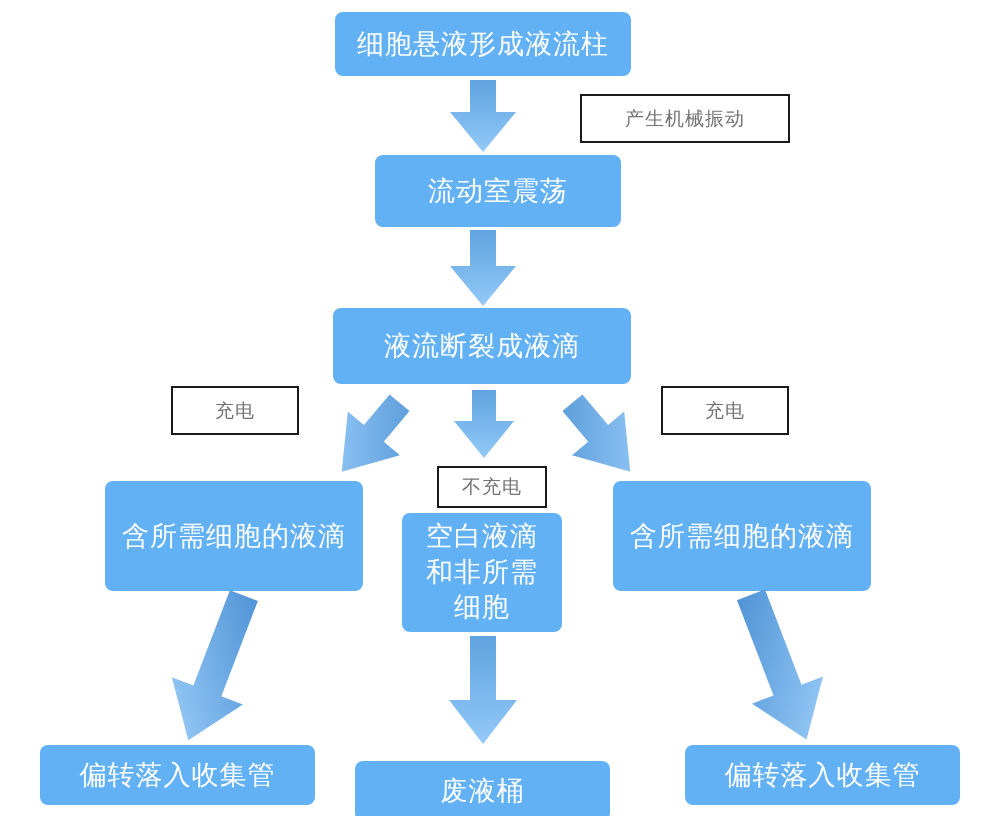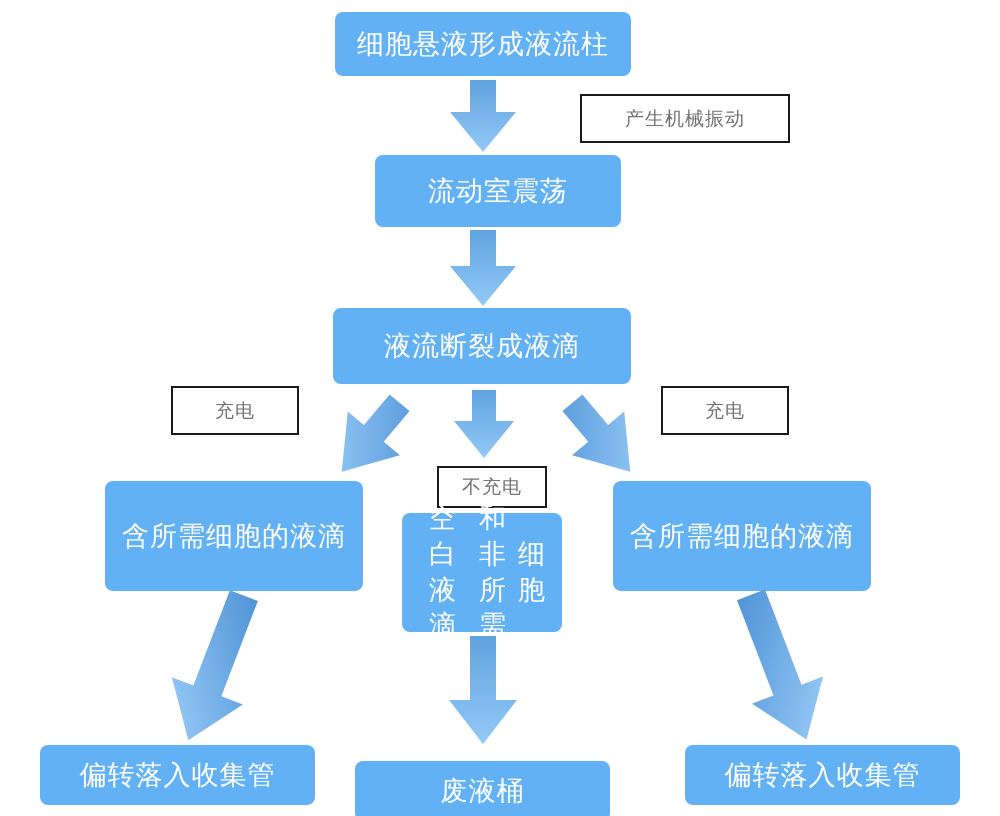--- a/index.html
+++ b/index.html
@@ -133,21 +133,21 @@
       <g transform="rotate(-40 65 50)">
         <polygon points="52,4 78,4 78,44 99,44 65,94 31,44 52,44" fill="url(#gE)"></polygon>
       </g>
     </svg>
   </div>
 
   <div class="label-box" style="left:428px; top:466px; width:110px; height:42px;margin-left:9px;">不充电</div>
 
   <div class="node" style="left:105px; top:481px; width:258px; height:110px;">含所需细胞的液滴</div>
 
-  <div class="node multiline" style="left:402px; top:513px; width:160px; height:119px; flex-direction:row;">
+  <div class="node multiline" style="left:402px; top:513px; width:160px; height:119px; flex-direction:column;">
     <span>空白液滴</span>
     <span>和非所需</span>
     <span>细胞</span>
   </div>
 
   <div class="node" style="left:613px; top:481px; width:258px; height:110px;">含所需细胞的液滴</div>
 
   <div class="arrow" style="left:140px; top:588px; width:150px; height:160px;">
     <svg width="150" height="160" viewBox="0 0 150 160">
       <defs>

